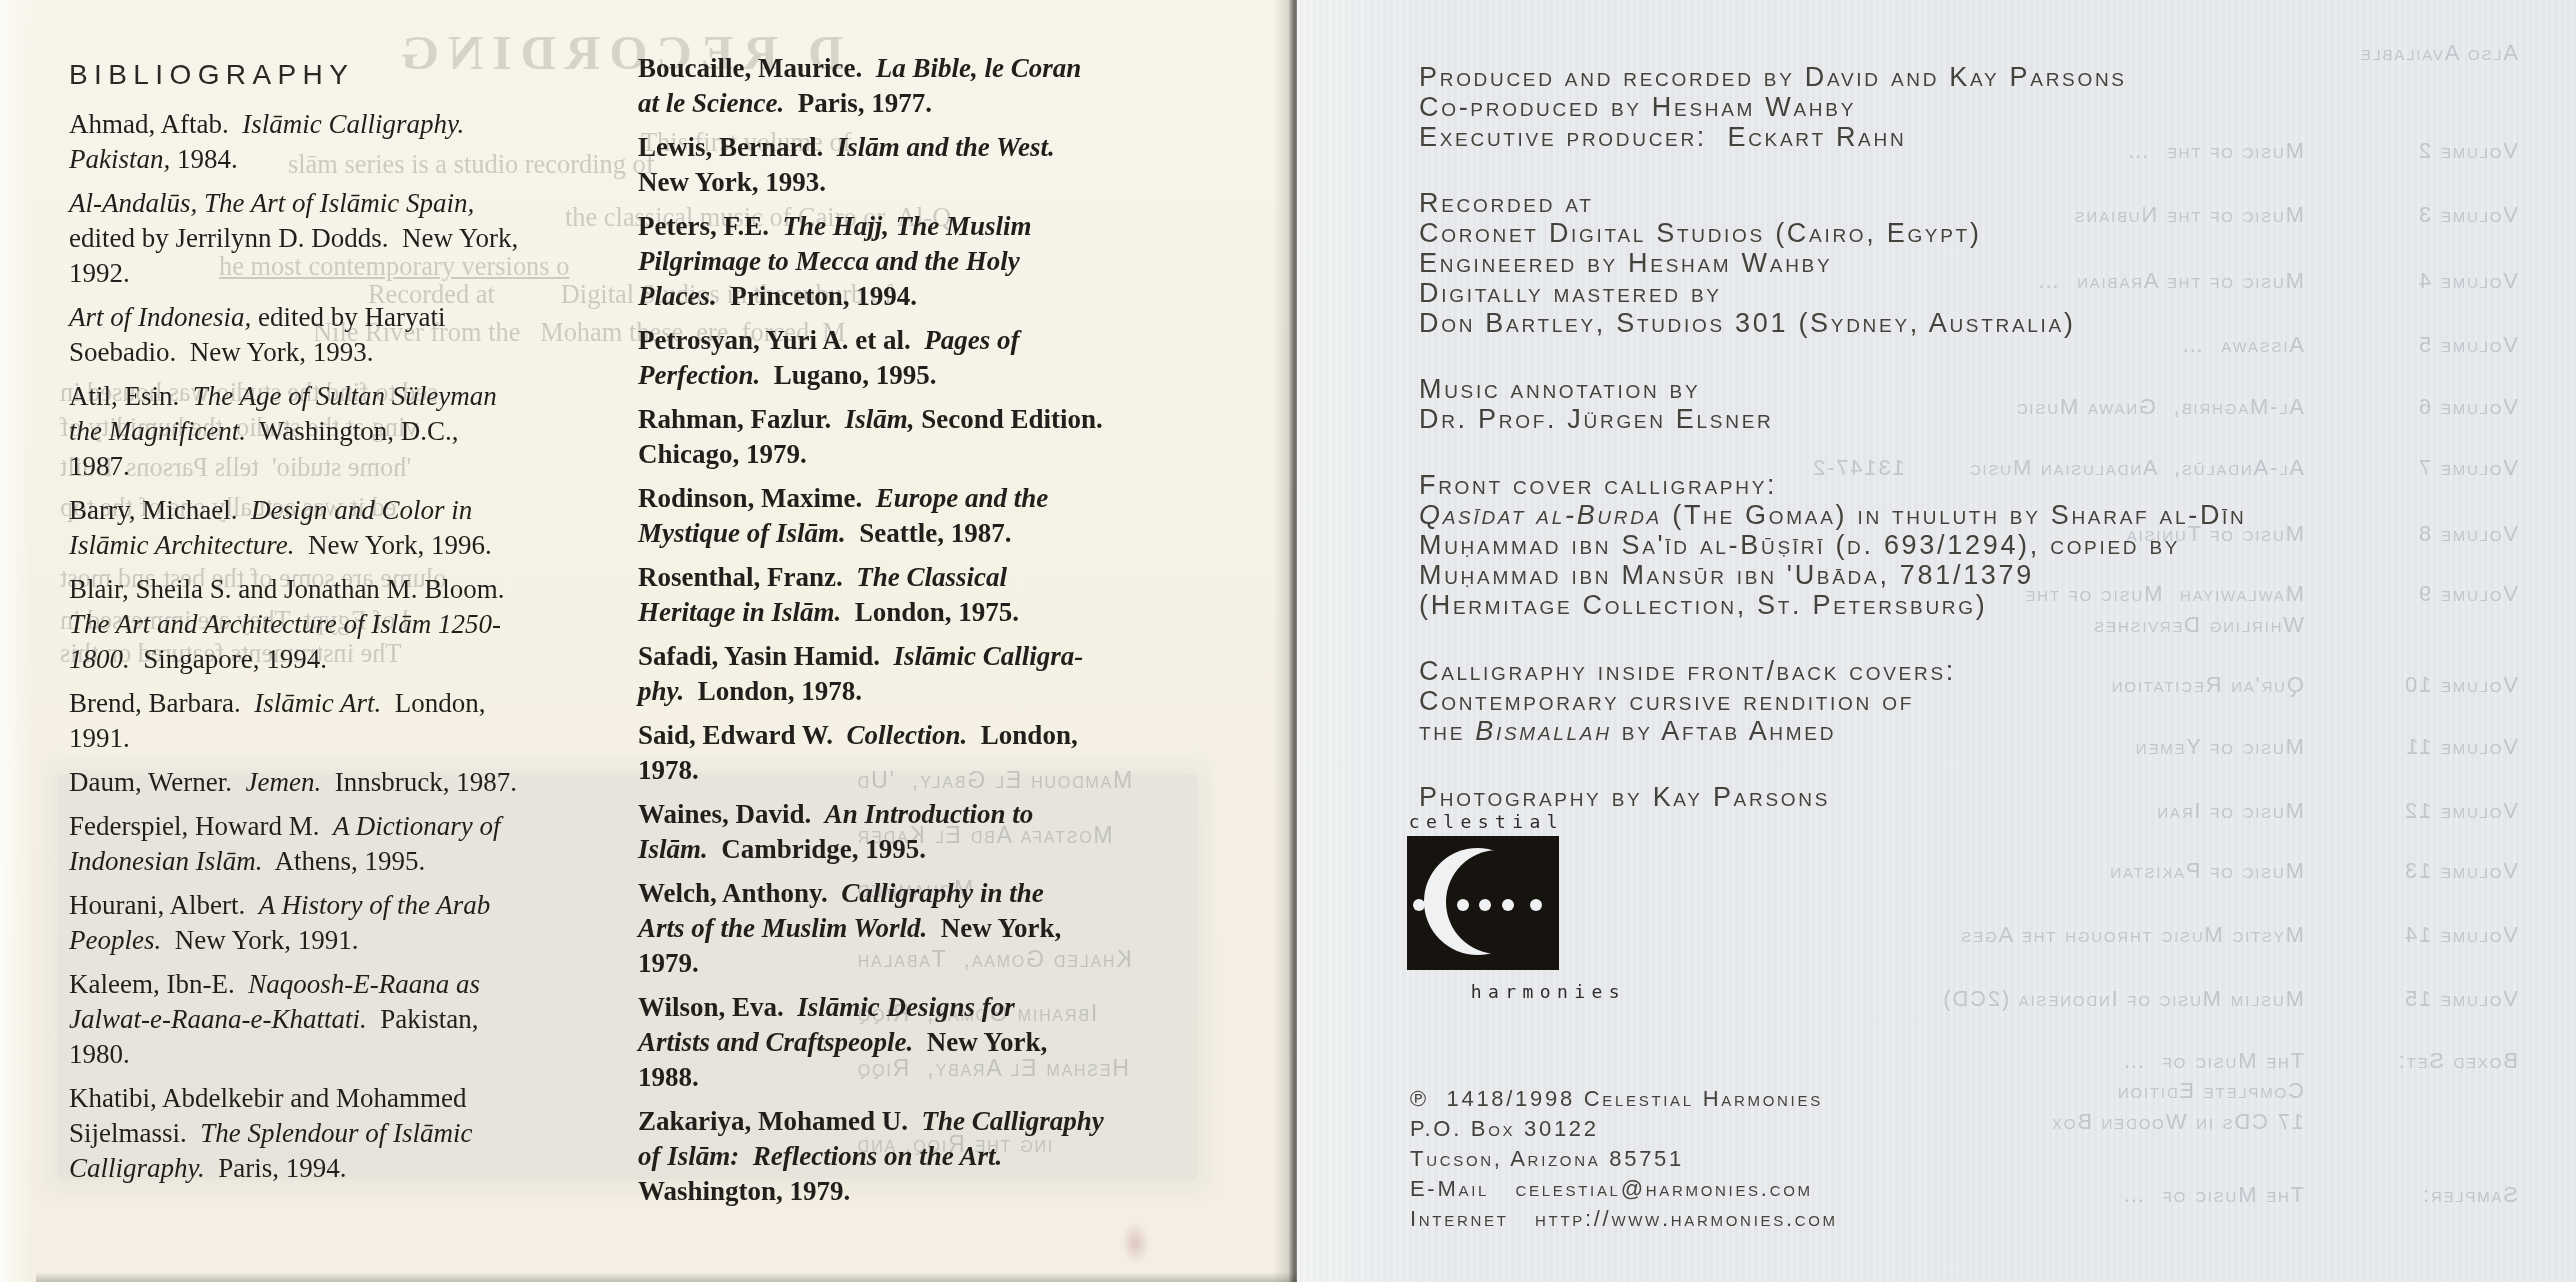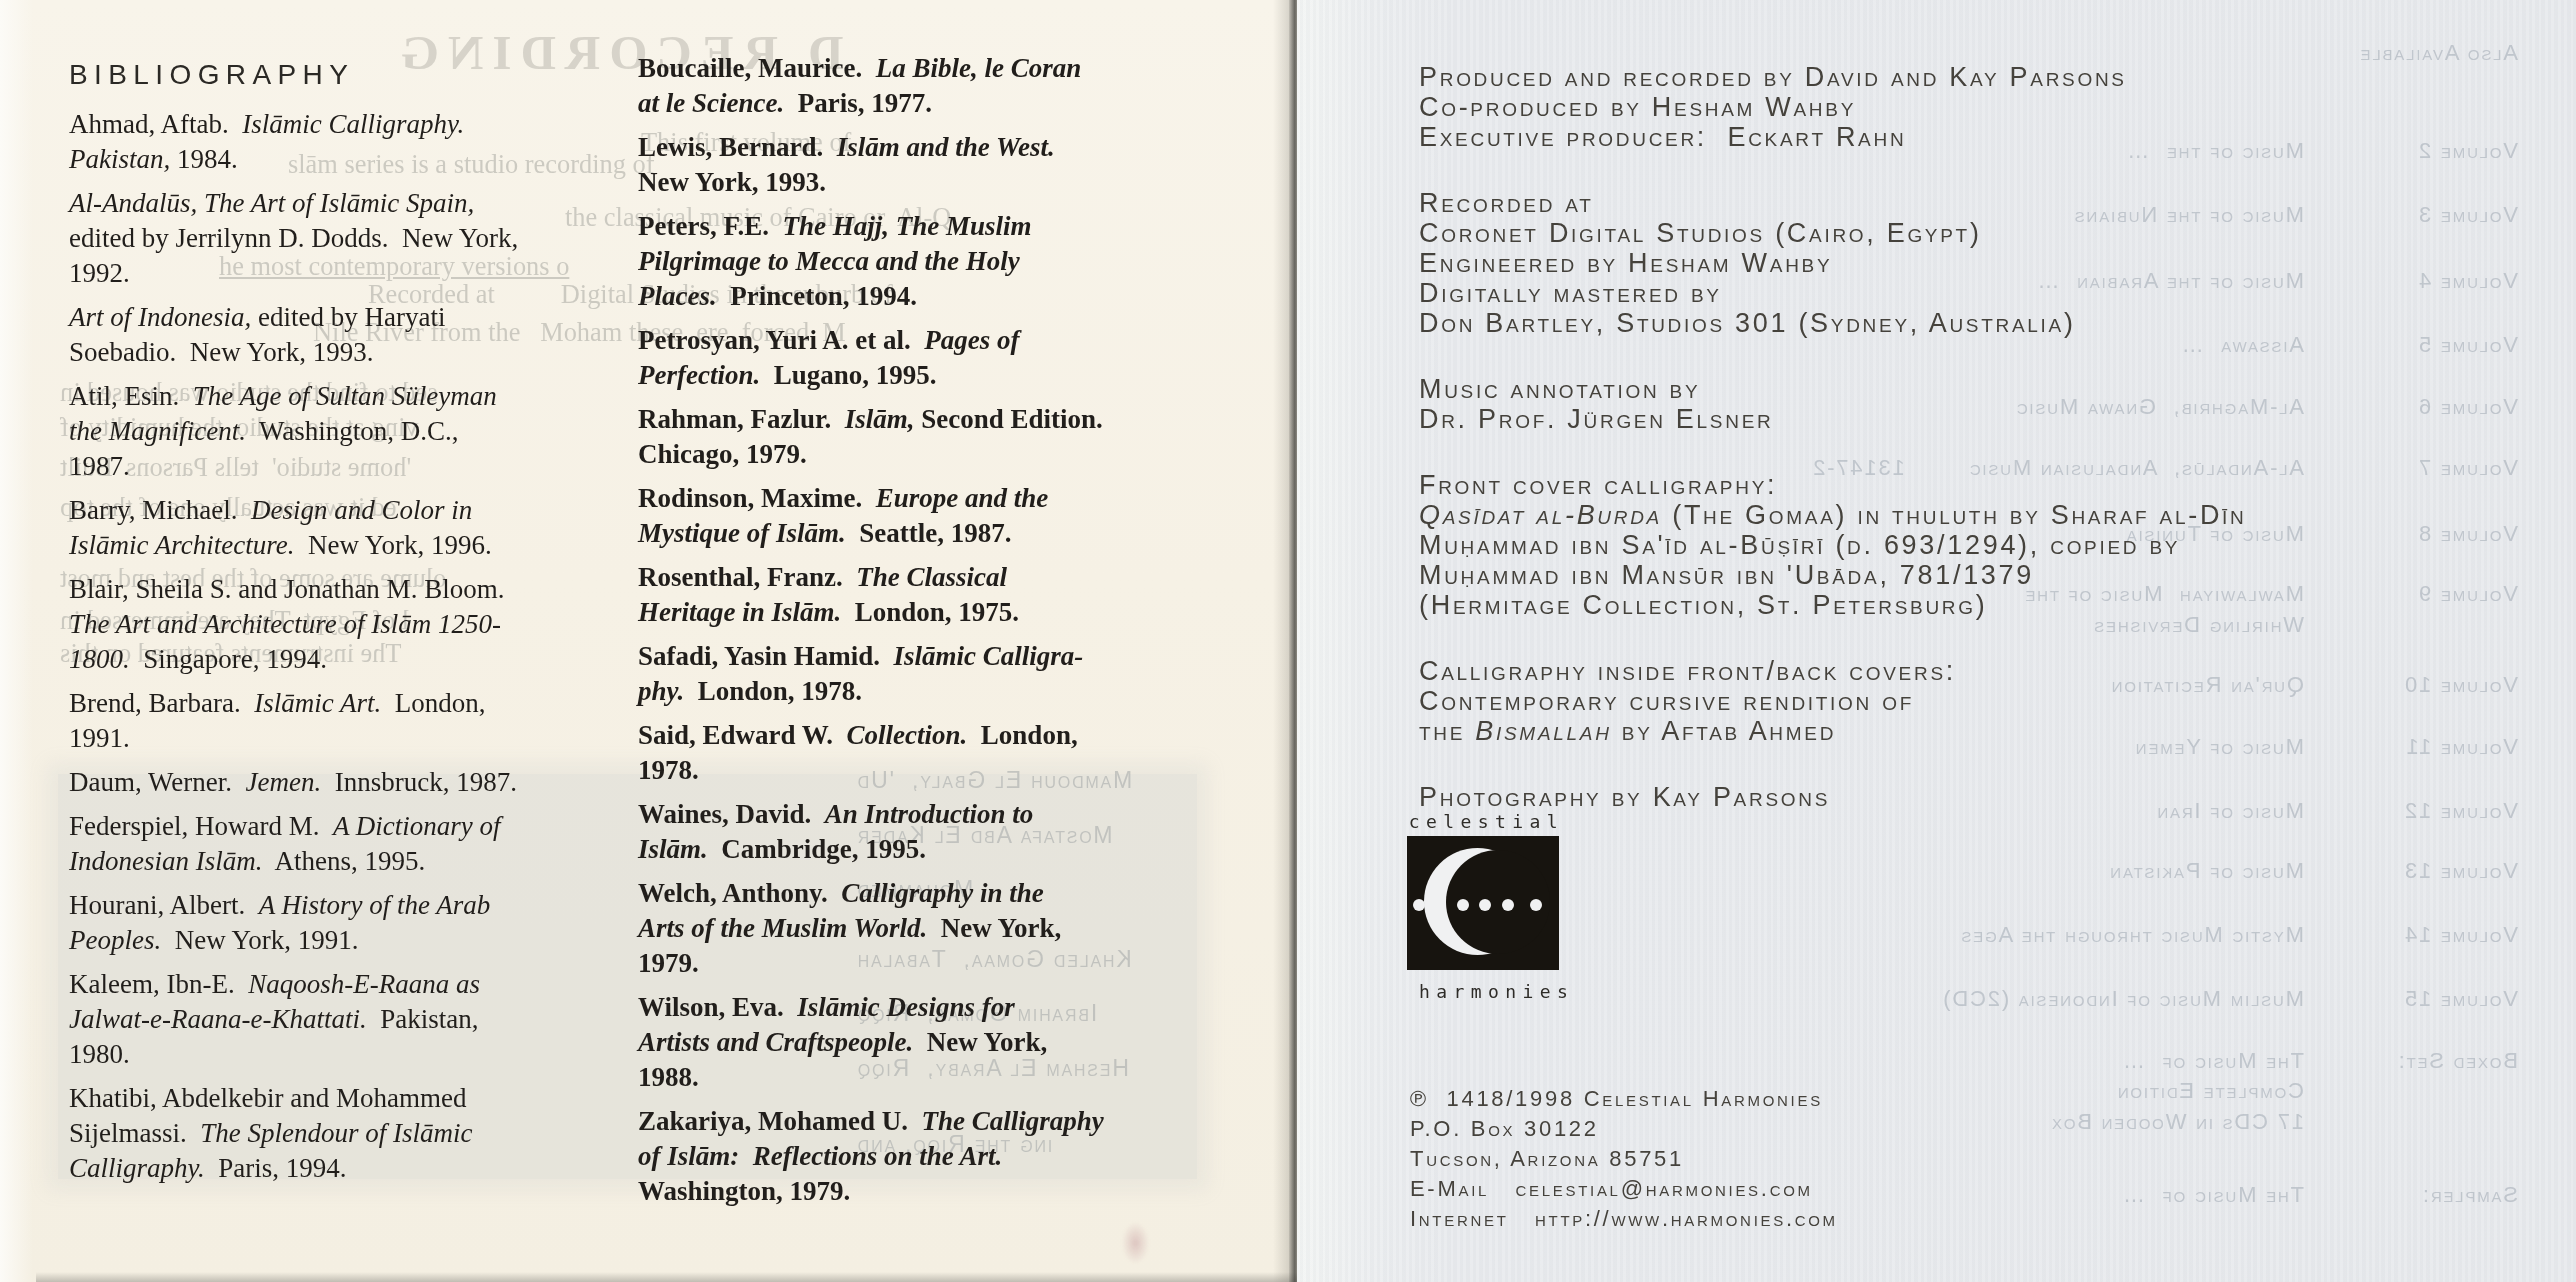--- a/index.html
+++ b/index.html
@@ -64,21 +64,21 @@
   #logo{position:absolute;left:110px;top:811px;width:219px;}
   .logo-word{font-family:"DejaVu Sans Mono","Liberation Mono",monospace;
     font-size:18px;letter-spacing:6.4px;color:#2e2c28;}
   #logo-word-top{margin:0 0 3.6px 1.8px;}
   #logo-mark{position:relative;width:152px;height:134px;background:#17140f;overflow:hidden;}
   .moon-white{position:absolute;left:17.3px;top:12.8px;width:107px;height:107px;
     border-radius:50%;background:#f0f1f2;}
   .moon-cover{position:absolute;left:39px;top:14.6px;width:104px;height:104px;
     border-radius:50%;background:#17140f;}
   .logo-dot{position:absolute;top:63px;width:12px;height:12px;border-radius:50%;background:#f0f1f2;}
-  #logo-word-bottom{margin:11px 0 0 12px;}
+  #logo-word-bottom{margin:11px 0 0 0;text-align:right;}
 
   #publisher{position:absolute;left:113px;top:1084px;width:1002px;
     font-size:22px;line-height:30px;letter-spacing:2.7px;color:#45423c;}
 
   
   #right-ghost{position:absolute;inset:0;transform:scaleX(-1);}
   .g-row{position:absolute;left:58px;font-variant:small-caps;letter-spacing:1.8px;
     font-size:22px;color:#9aa3ae;opacity:.5;white-space:pre;}
   .g-row .g-label{display:inline-block;width:214px;}
 </style>

